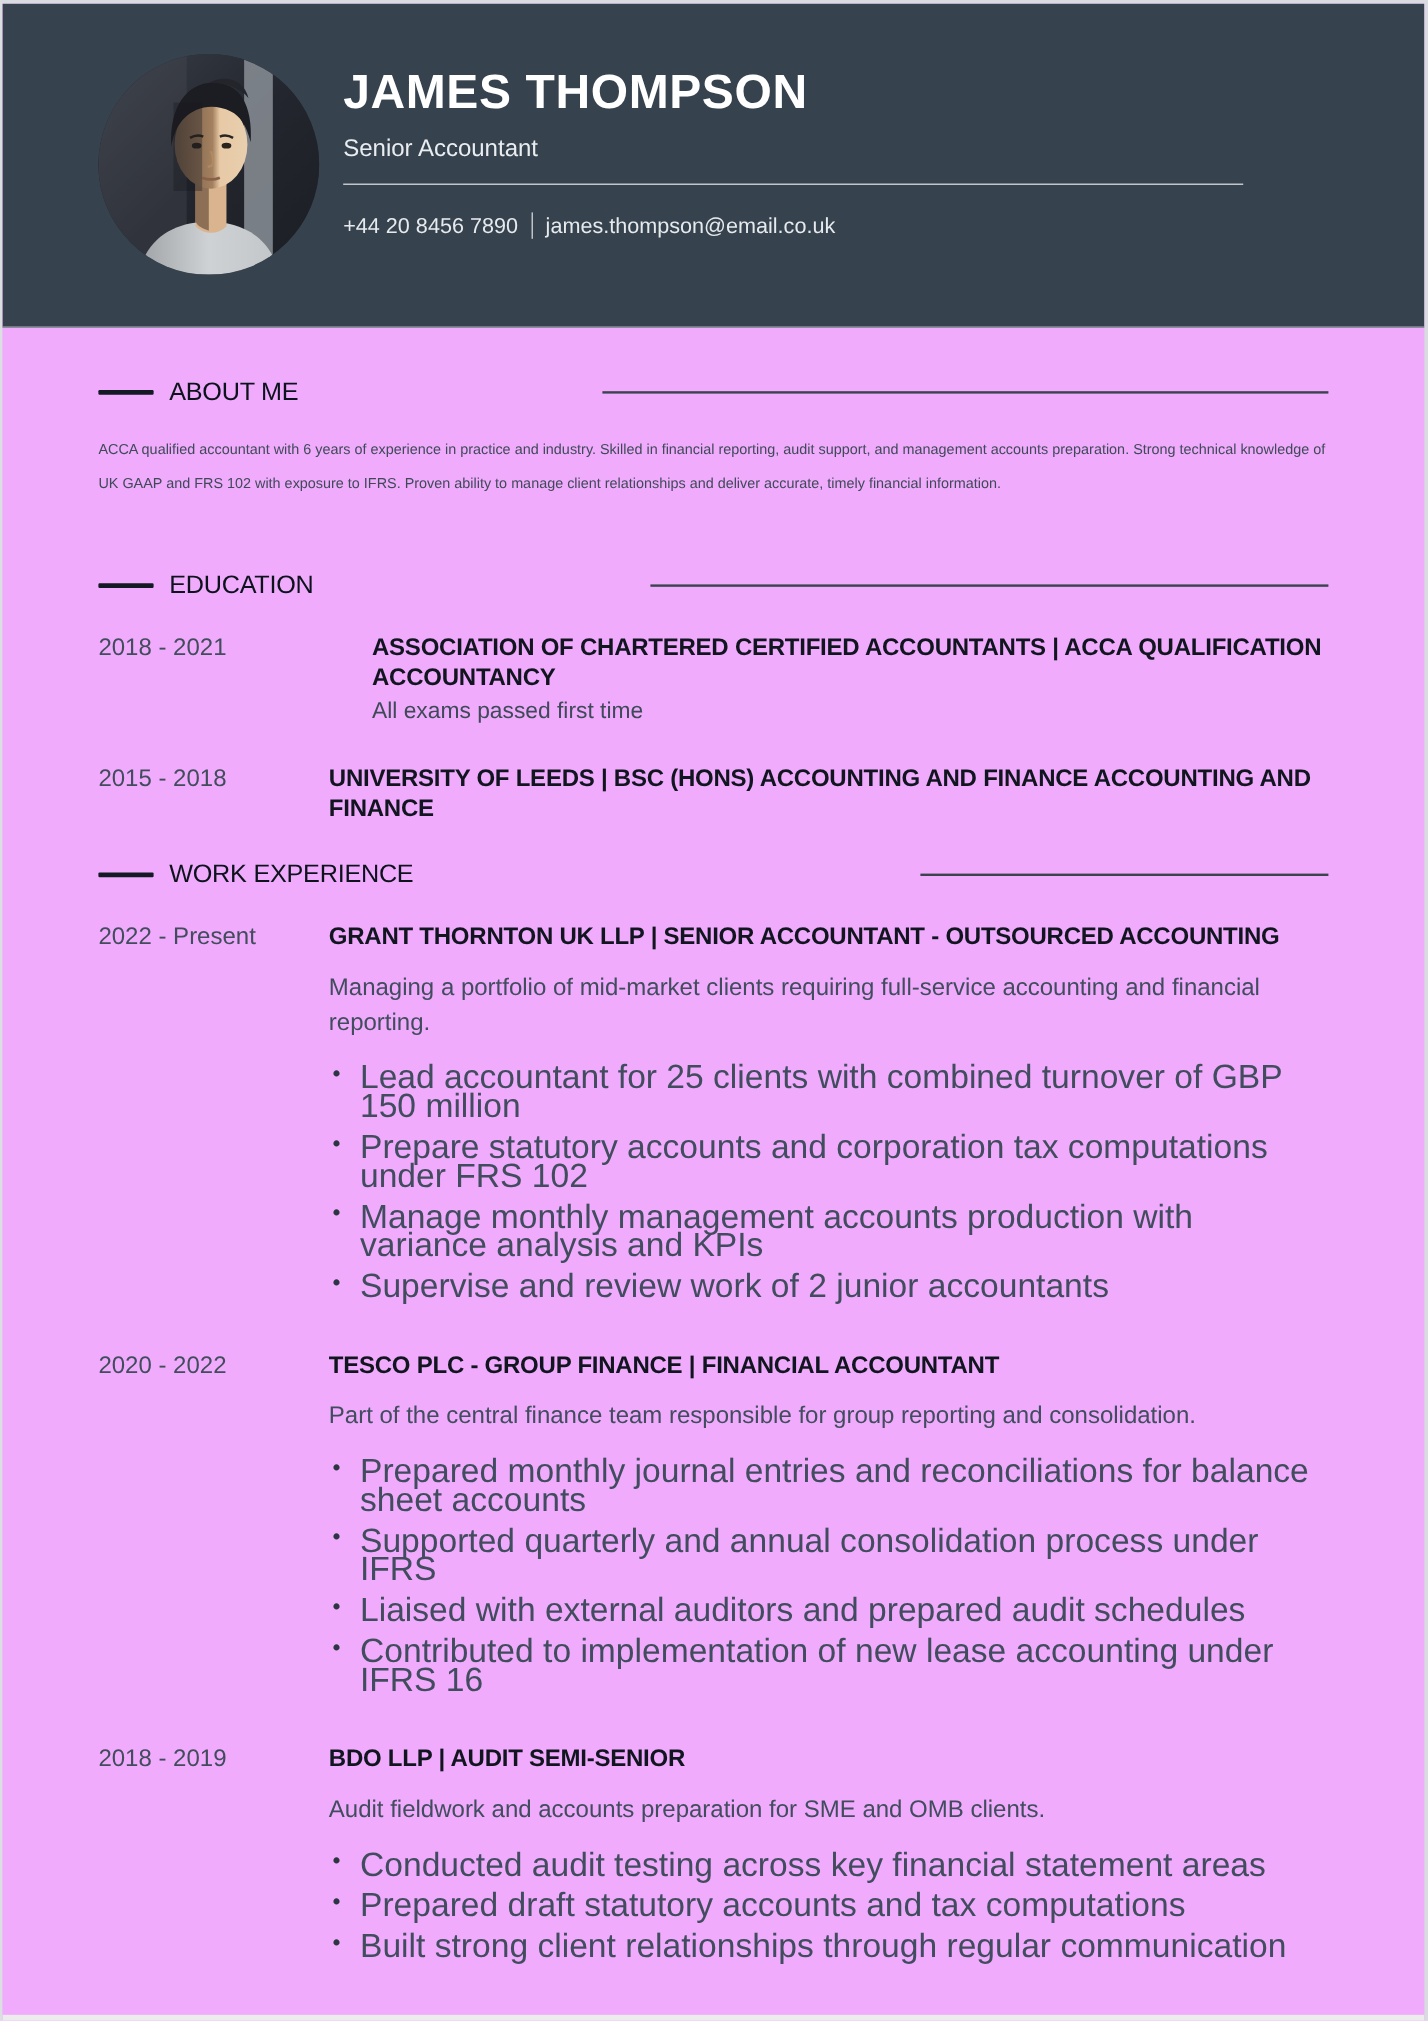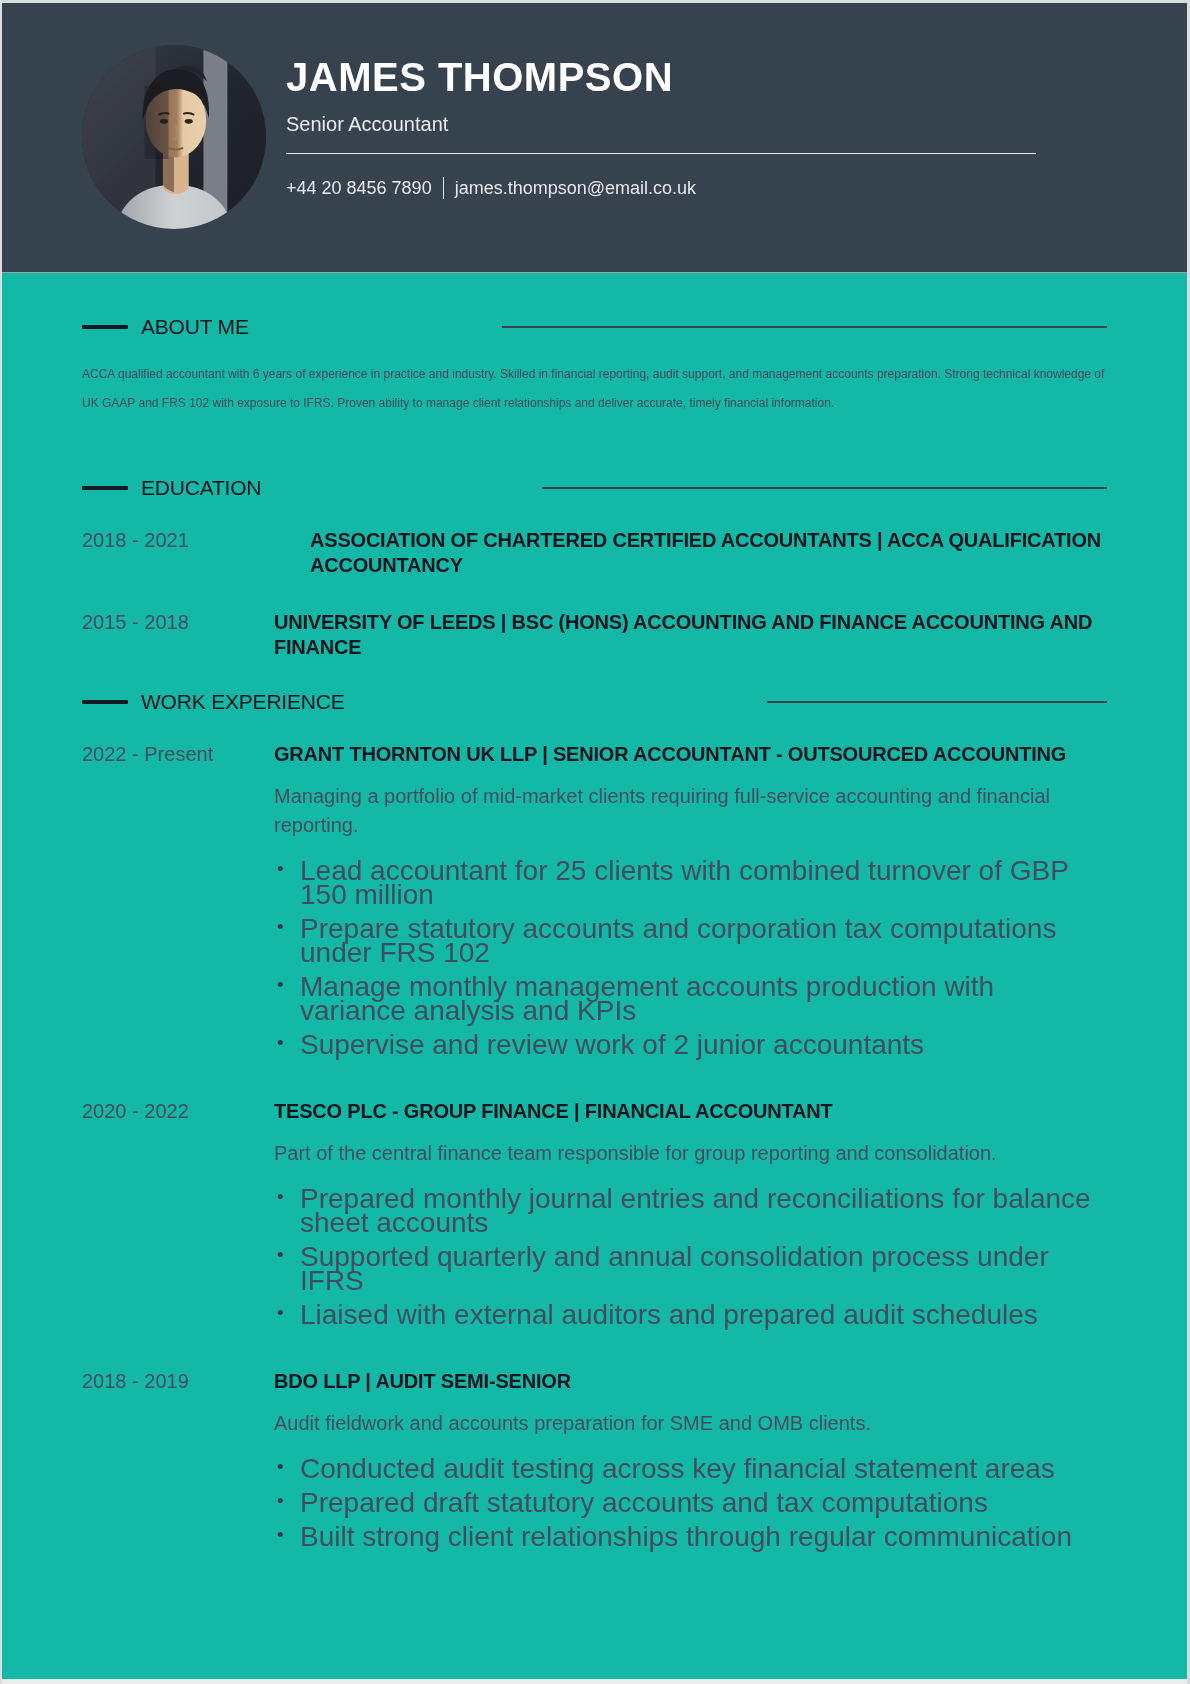--- a/index.html
+++ b/index.html
@@ -1,20 +1,20 @@
 <!DOCTYPE html>
 <html><head>
 <meta charset="utf-8">
 <style>
   html,body{margin:0;padding:0;background:#ffffff;}
   .page{
     position:relative;
     width:1190px;height:1684px;
     box-sizing:border-box;
-    background:#14b8a6;
+    background:#f0abfc;
     border-top:3px solid #d9dcdf;
     border-left:2px solid #dcdfe2;
     border-right:3px solid #d9dcdf;
     font-family:"Liberation Sans","DejaVu Sans",sans-serif;
     overflow:hidden;
   }
   .page::after{
     content:"";position:absolute;left:0;right:0;bottom:0;height:5px;background:#ececec;
   }
   
@@ -157,20 +157,21 @@
     <div class="section-head head-education">
       <span class="dash"></span>
       <h2>EDUCATION</h2>
       <span class="rule rule-education"></span>
     </div>
 
     <div class="entry edu-entry-1">
       <div class="dates">2018 - 2021</div>
       <div>
         <div class="etitle">ASSOCIATION OF CHARTERED CERTIFIED ACCOUNTANTS | ACCA QUALIFICATION ACCOUNTANCY</div>
+        <div class="edetail">All exams passed first time</div>
       </div>
     </div>
 
     <div class="entry edu-entry-2">
       <div class="dates">2015 - 2018</div>
       <div>
         <div class="etitle">UNIVERSITY OF LEEDS | BSC (HONS) ACCOUNTING AND FINANCE ACCOUNTING AND FINANCE</div>
       </div>
     </div>
 
@@ -196,20 +197,21 @@
 
     <div class="entry job job-2">
       <div class="dates">2020 - 2022</div>
       <div>
         <div class="etitle">TESCO PLC - GROUP FINANCE | FINANCIAL ACCOUNTANT</div>
         <div class="summary">Part of the central finance team responsible for group reporting and consolidation.</div>
         <ul>
           <li>Prepared monthly journal entries and reconciliations for balance sheet accounts</li>
           <li>Supported quarterly and annual consolidation process under IFRS</li>
           <li>Liaised with external auditors and prepared audit schedules</li>
+          <li>Contributed to implementation of new lease accounting under IFRS 16</li>
         </ul>
       </div>
     </div>
 
     <div class="entry job job-3">
       <div class="dates">2018 - 2019</div>
       <div>
         <div class="etitle">BDO LLP | AUDIT SEMI-SENIOR</div>
         <div class="summary">Audit fieldwork and accounts preparation for SME and OMB clients.</div>
         <ul>

